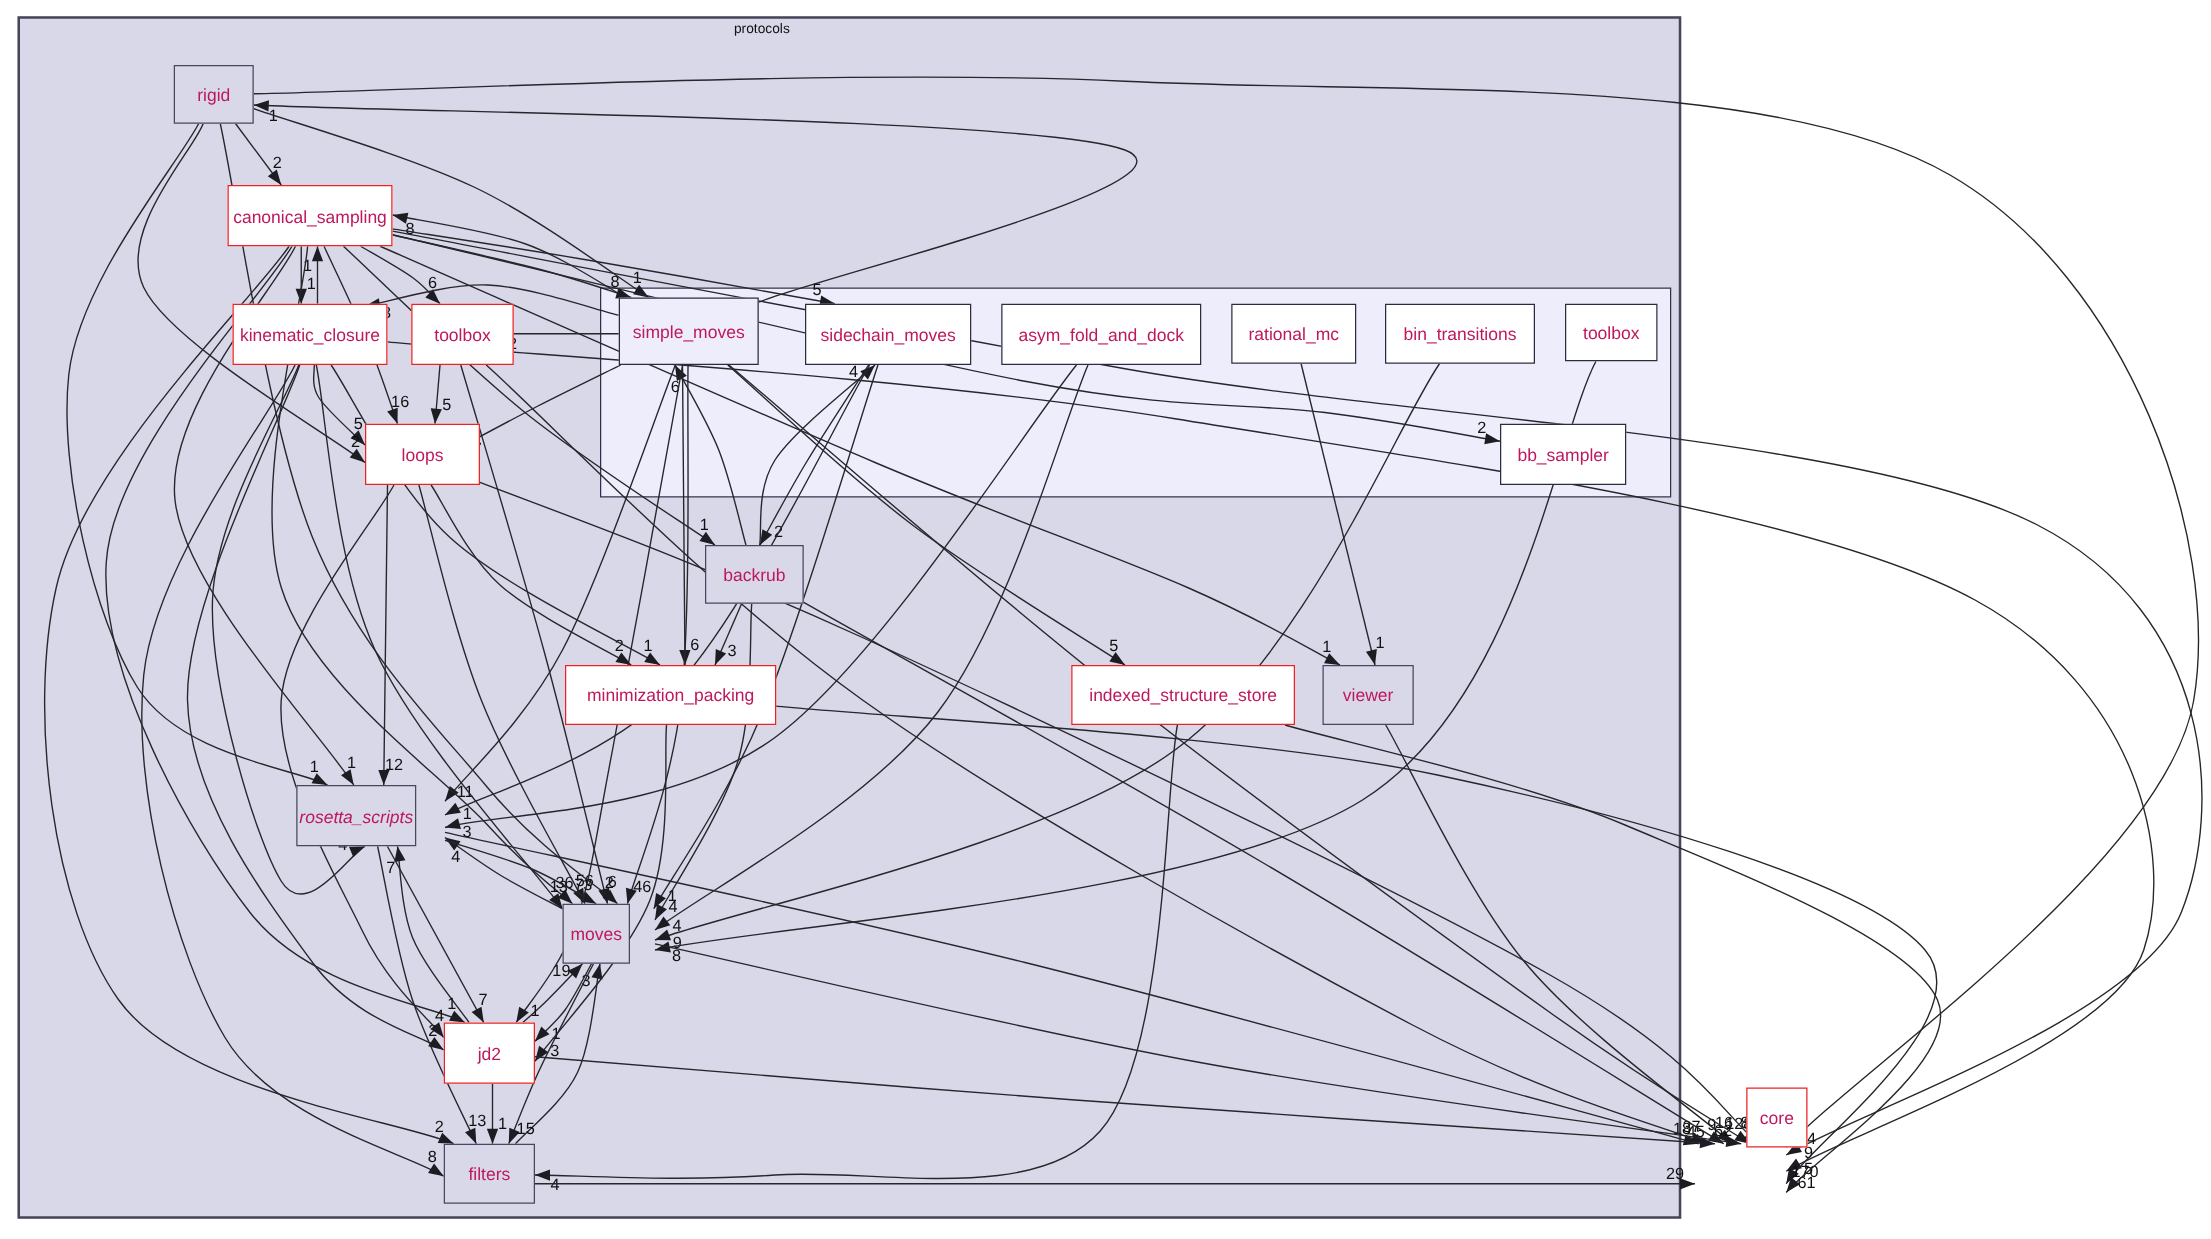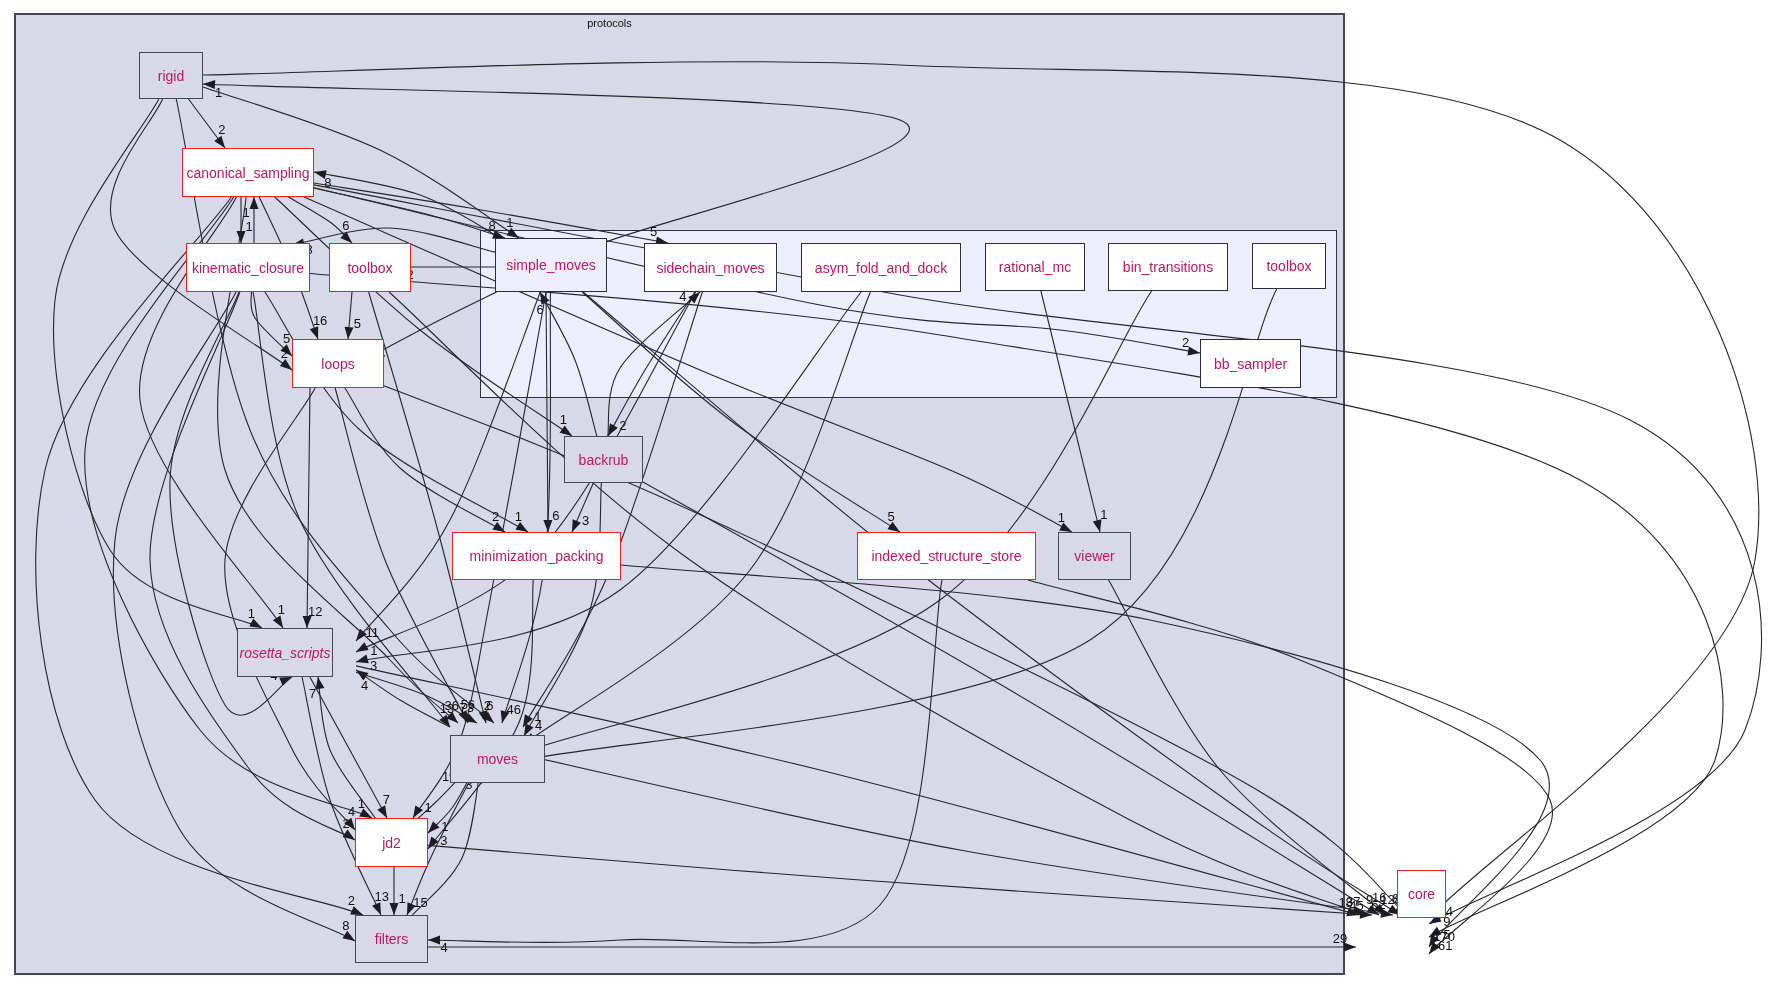--- a/index.html
+++ b/index.html
@@ -310,21 +310,21 @@
       </div>
       <div class="node b-red f-white" style="left: 857px; top: 532px; width: 179px; height: 48px;">
         <span>indexed_structure_store</span>
       </div>
       <div class="node b-gray f-lav" style="left: 1058px; top: 532px; width: 73px; height: 48px;">
         <span>viewer</span>
       </div>
       <div class="node b-gray f-lav" style="left: 237px; top: 628px; width: 96px; height: 49px; font-style: italic;">
         <span>rosetta_scripts</span>
       </div>
-      <div class="node b-gray f-lav" style="left: 450px; top: 723px; width: 95px; height: 48px; margin-top: 12px;">
+      <div class="node b-gray f-lav" style="left: 450px; top: 723px; width: 54px; height: 48px;">
         <span>moves</span>
       </div>
       <div class="node b-red f-white" style="left: 355px; top: 818px; width: 73px; height: 49px;">
         <span>jd2</span>
       </div>
       <div class="node b-gray f-lav" style="left: 355px; top: 915px; width: 73px; height: 48px;">
         <span>filters</span>
       </div>
       <div class="node b-red f-white" style="left: 1356px; top: 870px; width: 49px; height: 48px; margin-left: 41px;">
         <span>core</span>

